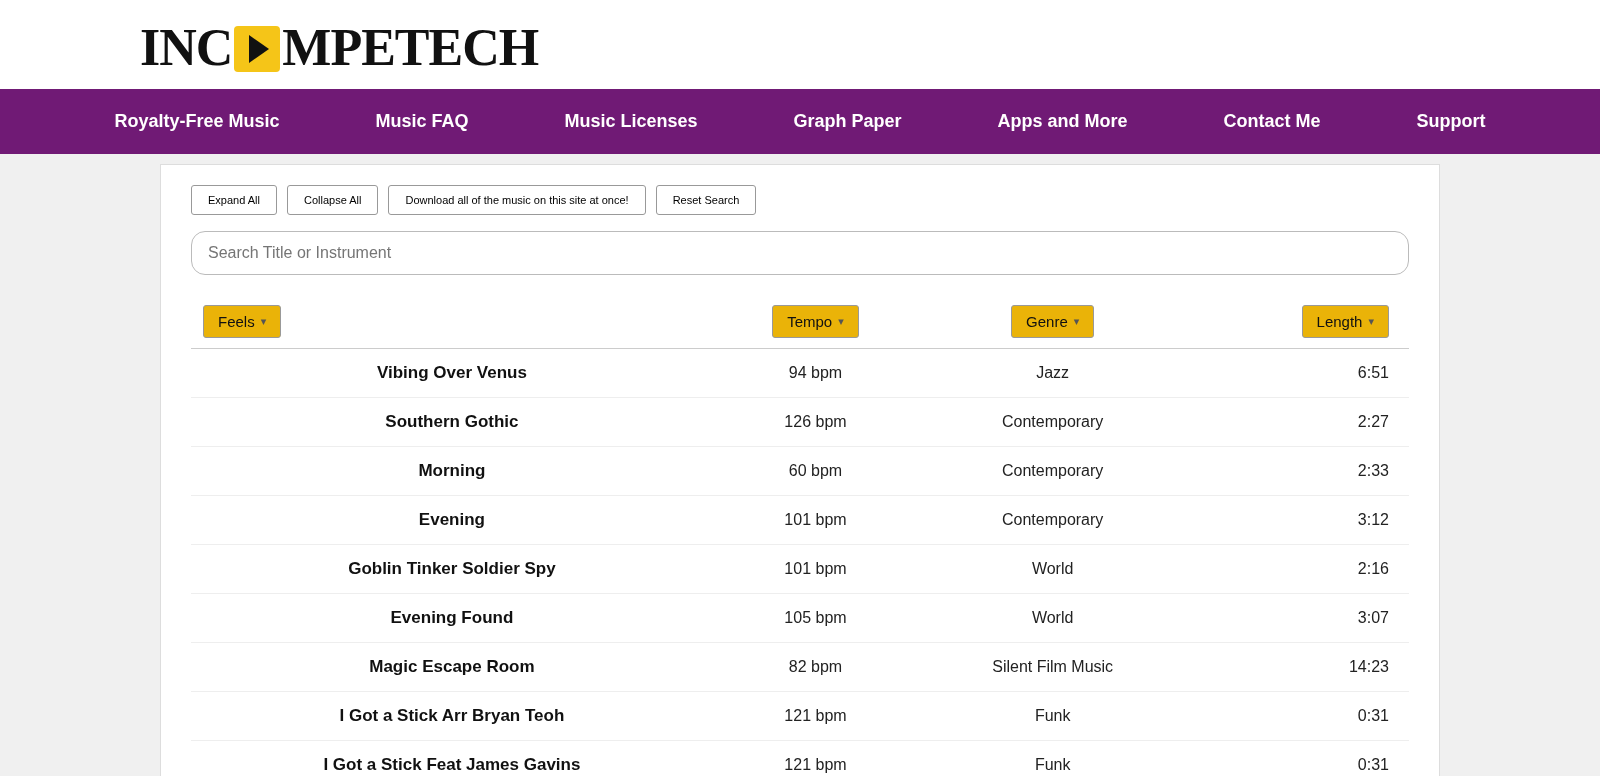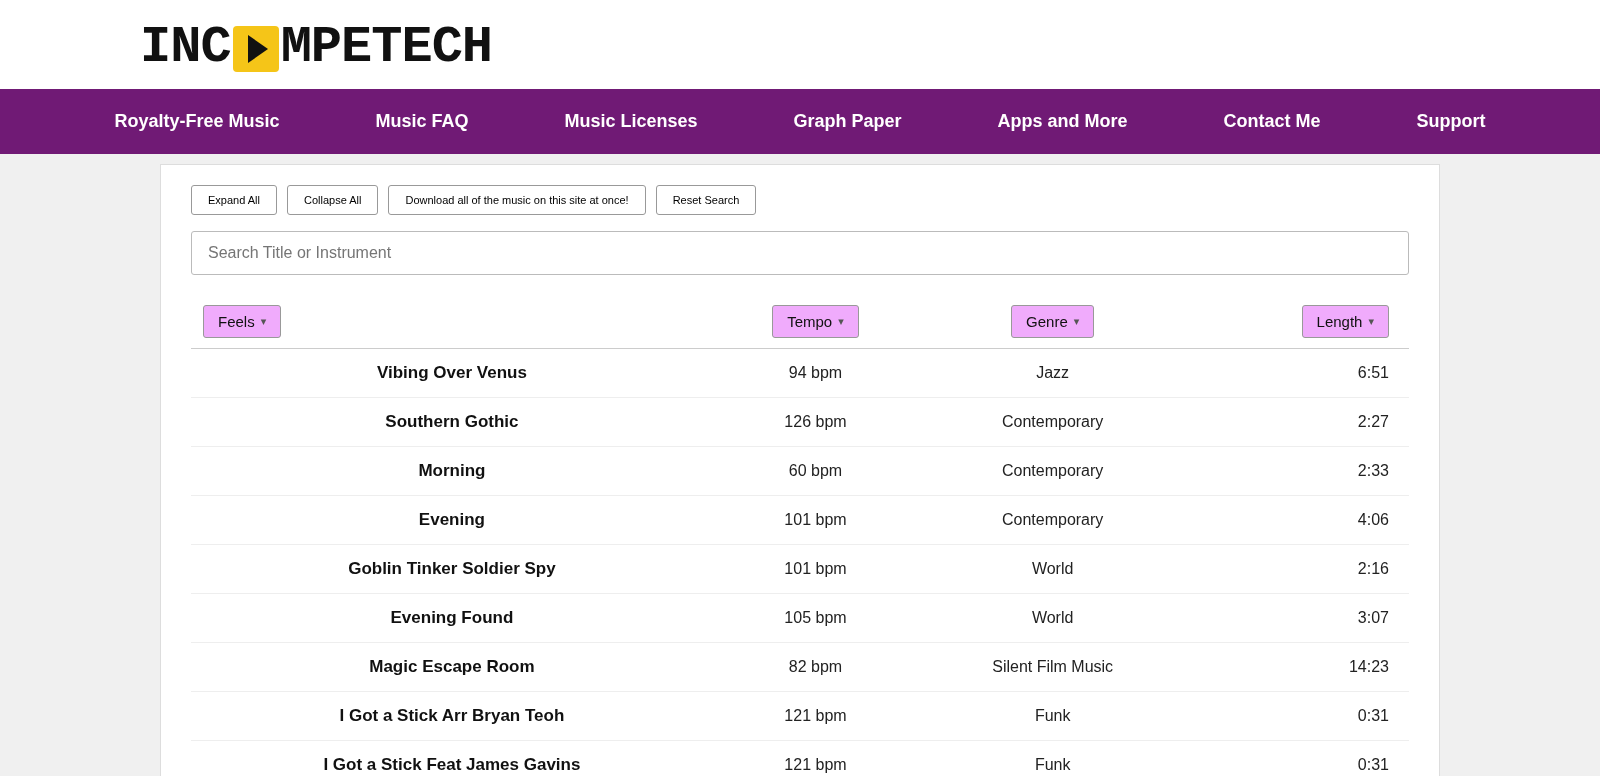--- a/index.html
+++ b/index.html
@@ -17,21 +17,21 @@
     #logo {
       display: flex;
       align-items: center;
       gap: 0;
     }
     .logo-text {
       font-size: 52px;
       font-weight: 900;
       letter-spacing: -1px;
       color: #111;
-      font-family: Liberation Mono, monospace;
+      font-family: Liberation Serif, serif;
       text-transform: uppercase;
     }
     .logo-play {
       display: inline-flex;
       align-items: center;
       justify-content: center;
       width: 46px;
       height: 46px;
       background: #f5c518;
       border-radius: 4px;
@@ -94,21 +94,21 @@
       cursor: pointer;
       color: #000000;
     }
 
     
     #search-input {
       width: 100%;
       padding: 12px 16px;
       font-size: 16px;
       border: 1px solid #bbb;
-      border-radius: 3px;
+      border-radius: 14px;
       color: #be185d;
       margin-bottom: 20px;
       outline: none;
     }
 
     
     .music-table {
       width: 100%;
       border-collapse: collapse;
     }
@@ -120,21 +120,21 @@
       text-align: left;
       font-weight: normal;
     }
     .music-table th.col-tempo { text-align: center; }
     .music-table th.col-genre { text-align: center; }
     .music-table th.col-length { text-align: right; padding-right: 20px; }
 
     .filter-btn {
       padding: 7px 14px;
       font-size: 15px;
-      background: #f0abfc;
+      background: #eab308;
       border: 1px solid #999;
       border-radius: 3px;
       cursor: pointer;
       display: inline-flex;
       align-items: center;
       gap: 6px;
       color: #111;
     }
     .filter-btn .arrow {
       font-size: 11px;
@@ -250,21 +250,21 @@
         <tr>
           <td class="col-title">Morning</td>
           <td class="col-tempo">60 bpm</td>
           <td class="col-genre">Contemporary</td>
           <td class="col-length">2:33</td>
         </tr>
         <tr>
           <td class="col-title">Evening</td>
           <td class="col-tempo">101 bpm</td>
           <td class="col-genre">Contemporary</td>
-          <td class="col-length">4:06</td>
+          <td class="col-length">3:12</td>
         </tr>
         <tr>
           <td class="col-title">Goblin Tinker Soldier Spy</td>
           <td class="col-tempo">101 bpm</td>
           <td class="col-genre">World</td>
           <td class="col-length">2:16</td>
         </tr>
         <tr>
           <td class="col-title">Evening Found</td>
           <td class="col-tempo">105 bpm</td>

